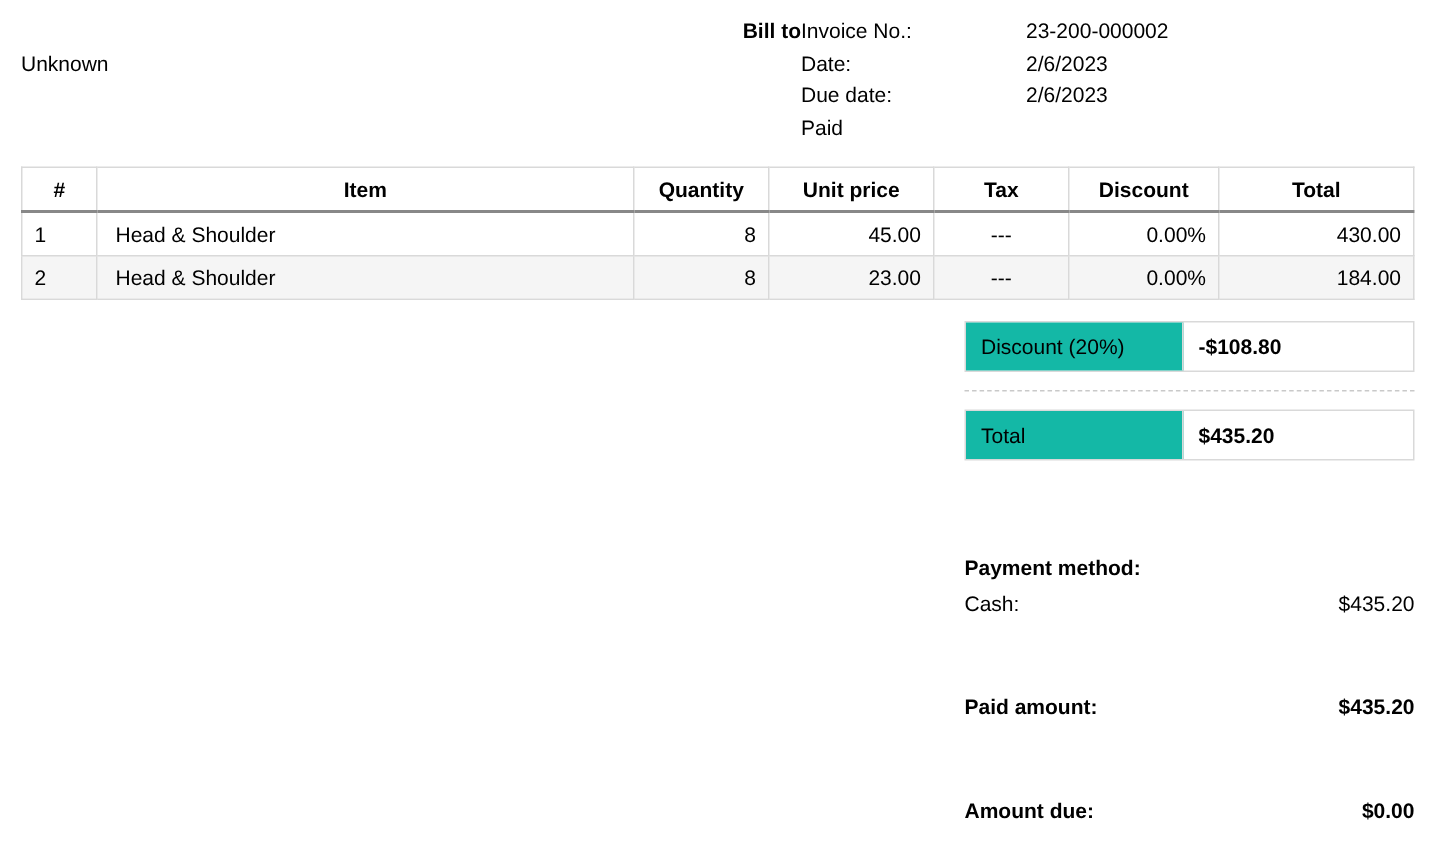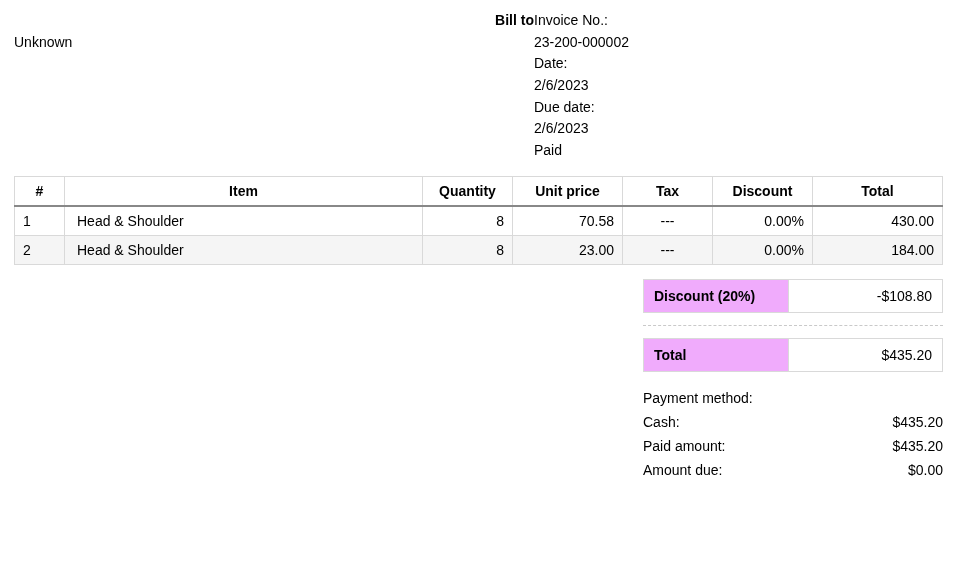--- a/index.html
+++ b/index.html
@@ -17,21 +17,21 @@
   }
   .header-left {
     flex: 0 0 520px;
     line-height: 1.55;
   }
   .header-left .bill-to-label { font-weight: bold; text-align: right; }
   .header-right {
     flex: 1;
     line-height: 1.55;
   }
-  .meta-row { display: flex; flex-direction: column; }
+  .meta-row { display: flex; }
   .meta-label { width: 150px; }
   .meta-value { }
   table.items {
     width: 100%;
     border-collapse: collapse;
   }
   table.items th, table.items td {
     border: 1px solid #d9d9d9;
     padding: 6px 8px;
     font-size: 14px;
@@ -63,43 +63,42 @@
     justify-content: flex-end;
   }
   .summary-inner { width: 300px; }
   .box {
     display: flex;
     border: 1px solid #d9d9d9;
   }
   .box .left {
     flex: 0 0 145px;
     padding: 8px 10px;
-    background: #f0abfc;
-    font-weight: bold;
+    background: #14b8a6;
+    font-weight: normal;
     border-right: 1px solid #d9d9d9;
   }
   .box .right {
     flex: 1;
     padding: 8px 10px;
-    text-align: right;
-    font-weight: normal;
+    font-weight: bold;
   }
   .dashed-sep {
     border-top: 1px dashed #c9c9c9;
     margin: 12px 0;
   }
   .pay-section { margin-top: 14px; }
   .pay-row {
     display: flex;
     justify-content: space-between;
     padding: 4px 0;
   }
   .pay-label { }
   .pay-value { text-align: right; }
-  .bold { font-weight: normal; }
+  .bold { font-weight: bold; margin-top: 45px; }
 </style>
 </head>
 <body>
 
 <div class="header">
   <div class="header-left">
     <div class="bill-to-label">Bill to</div>
     <div>Unknown</div>
   </div>
   <div class="header-right">
@@ -131,21 +130,21 @@
       <th class="col-tax">Tax</th>
       <th class="col-disc">Discount</th>
       <th class="col-total">Total</th>
     </tr>
   </thead>
   <tbody>
     <tr>
       <td class="col-num">1</td>
       <td class="col-item">Head &amp; Shoulder</td>
       <td class="col-qty">8</td>
-      <td class="col-price">70.58</td>
+      <td class="col-price">45.00</td>
       <td class="col-tax">---</td>
       <td class="col-disc">0.00%</td>
       <td class="col-total">430.00</td>
     </tr>
     <tr>
       <td class="col-num">2</td>
       <td class="col-item">Head &amp; Shoulder</td>
       <td class="col-qty">8</td>
       <td class="col-price">23.00</td>
       <td class="col-tax">---</td>

